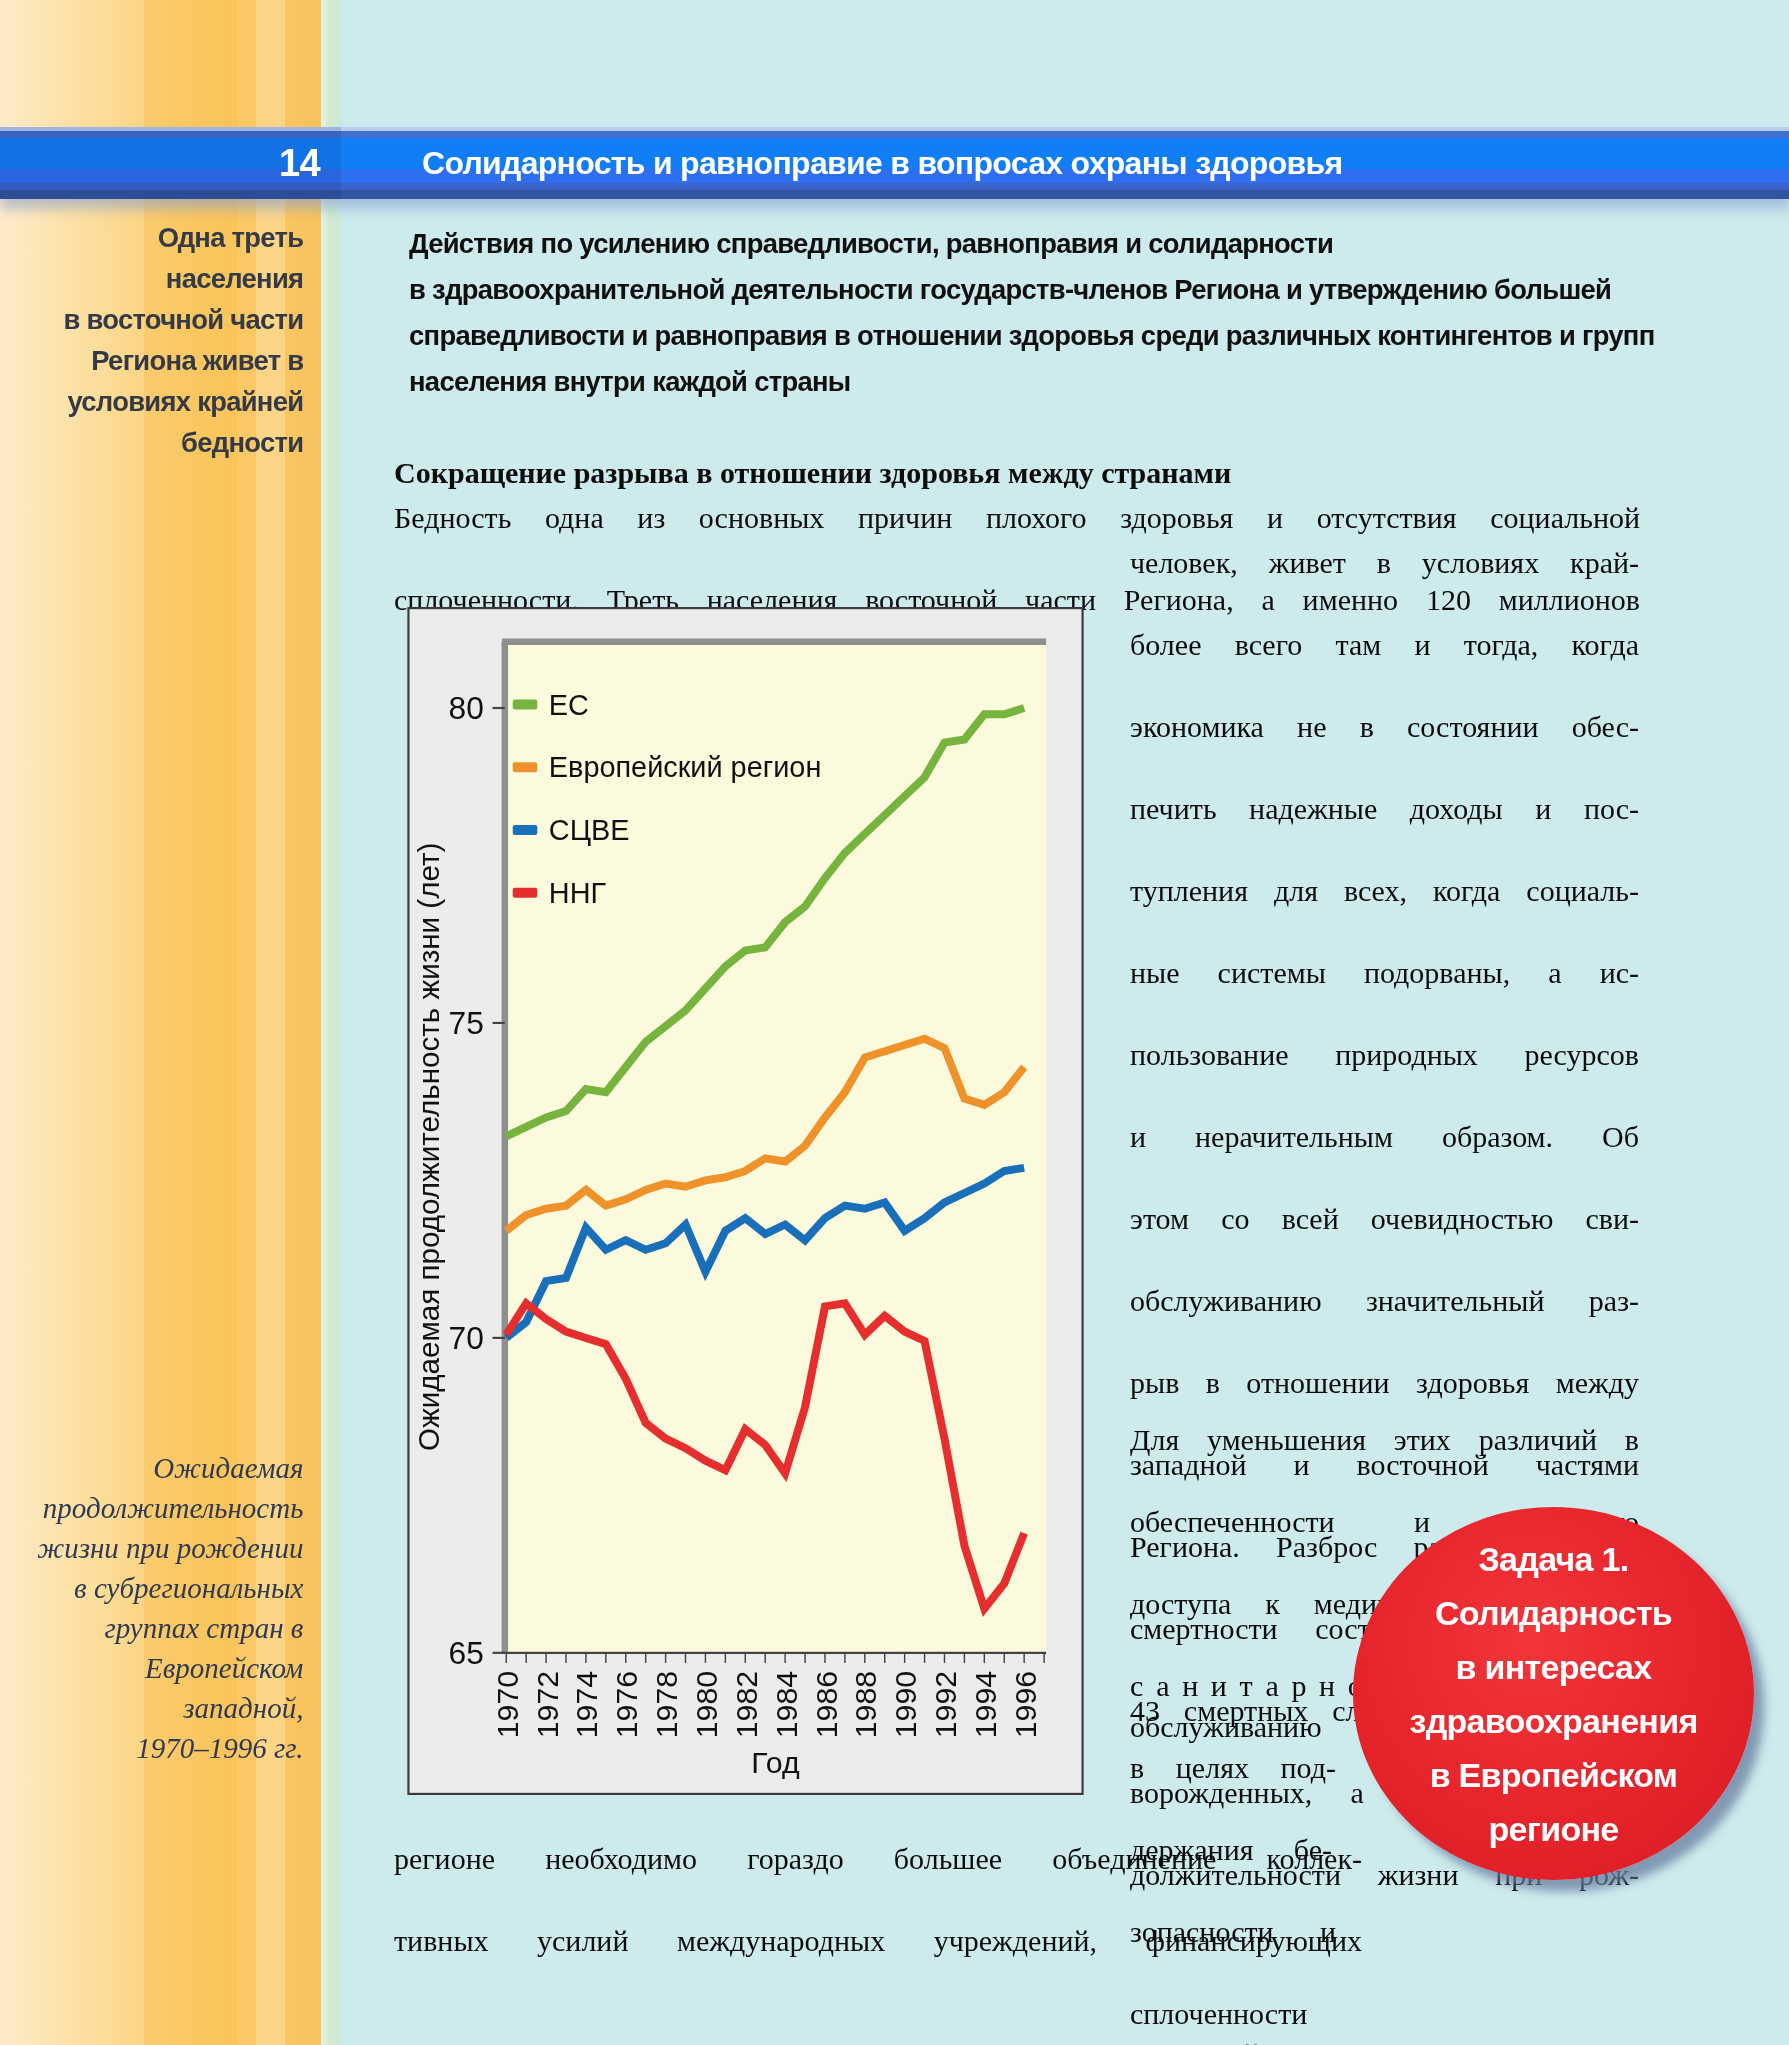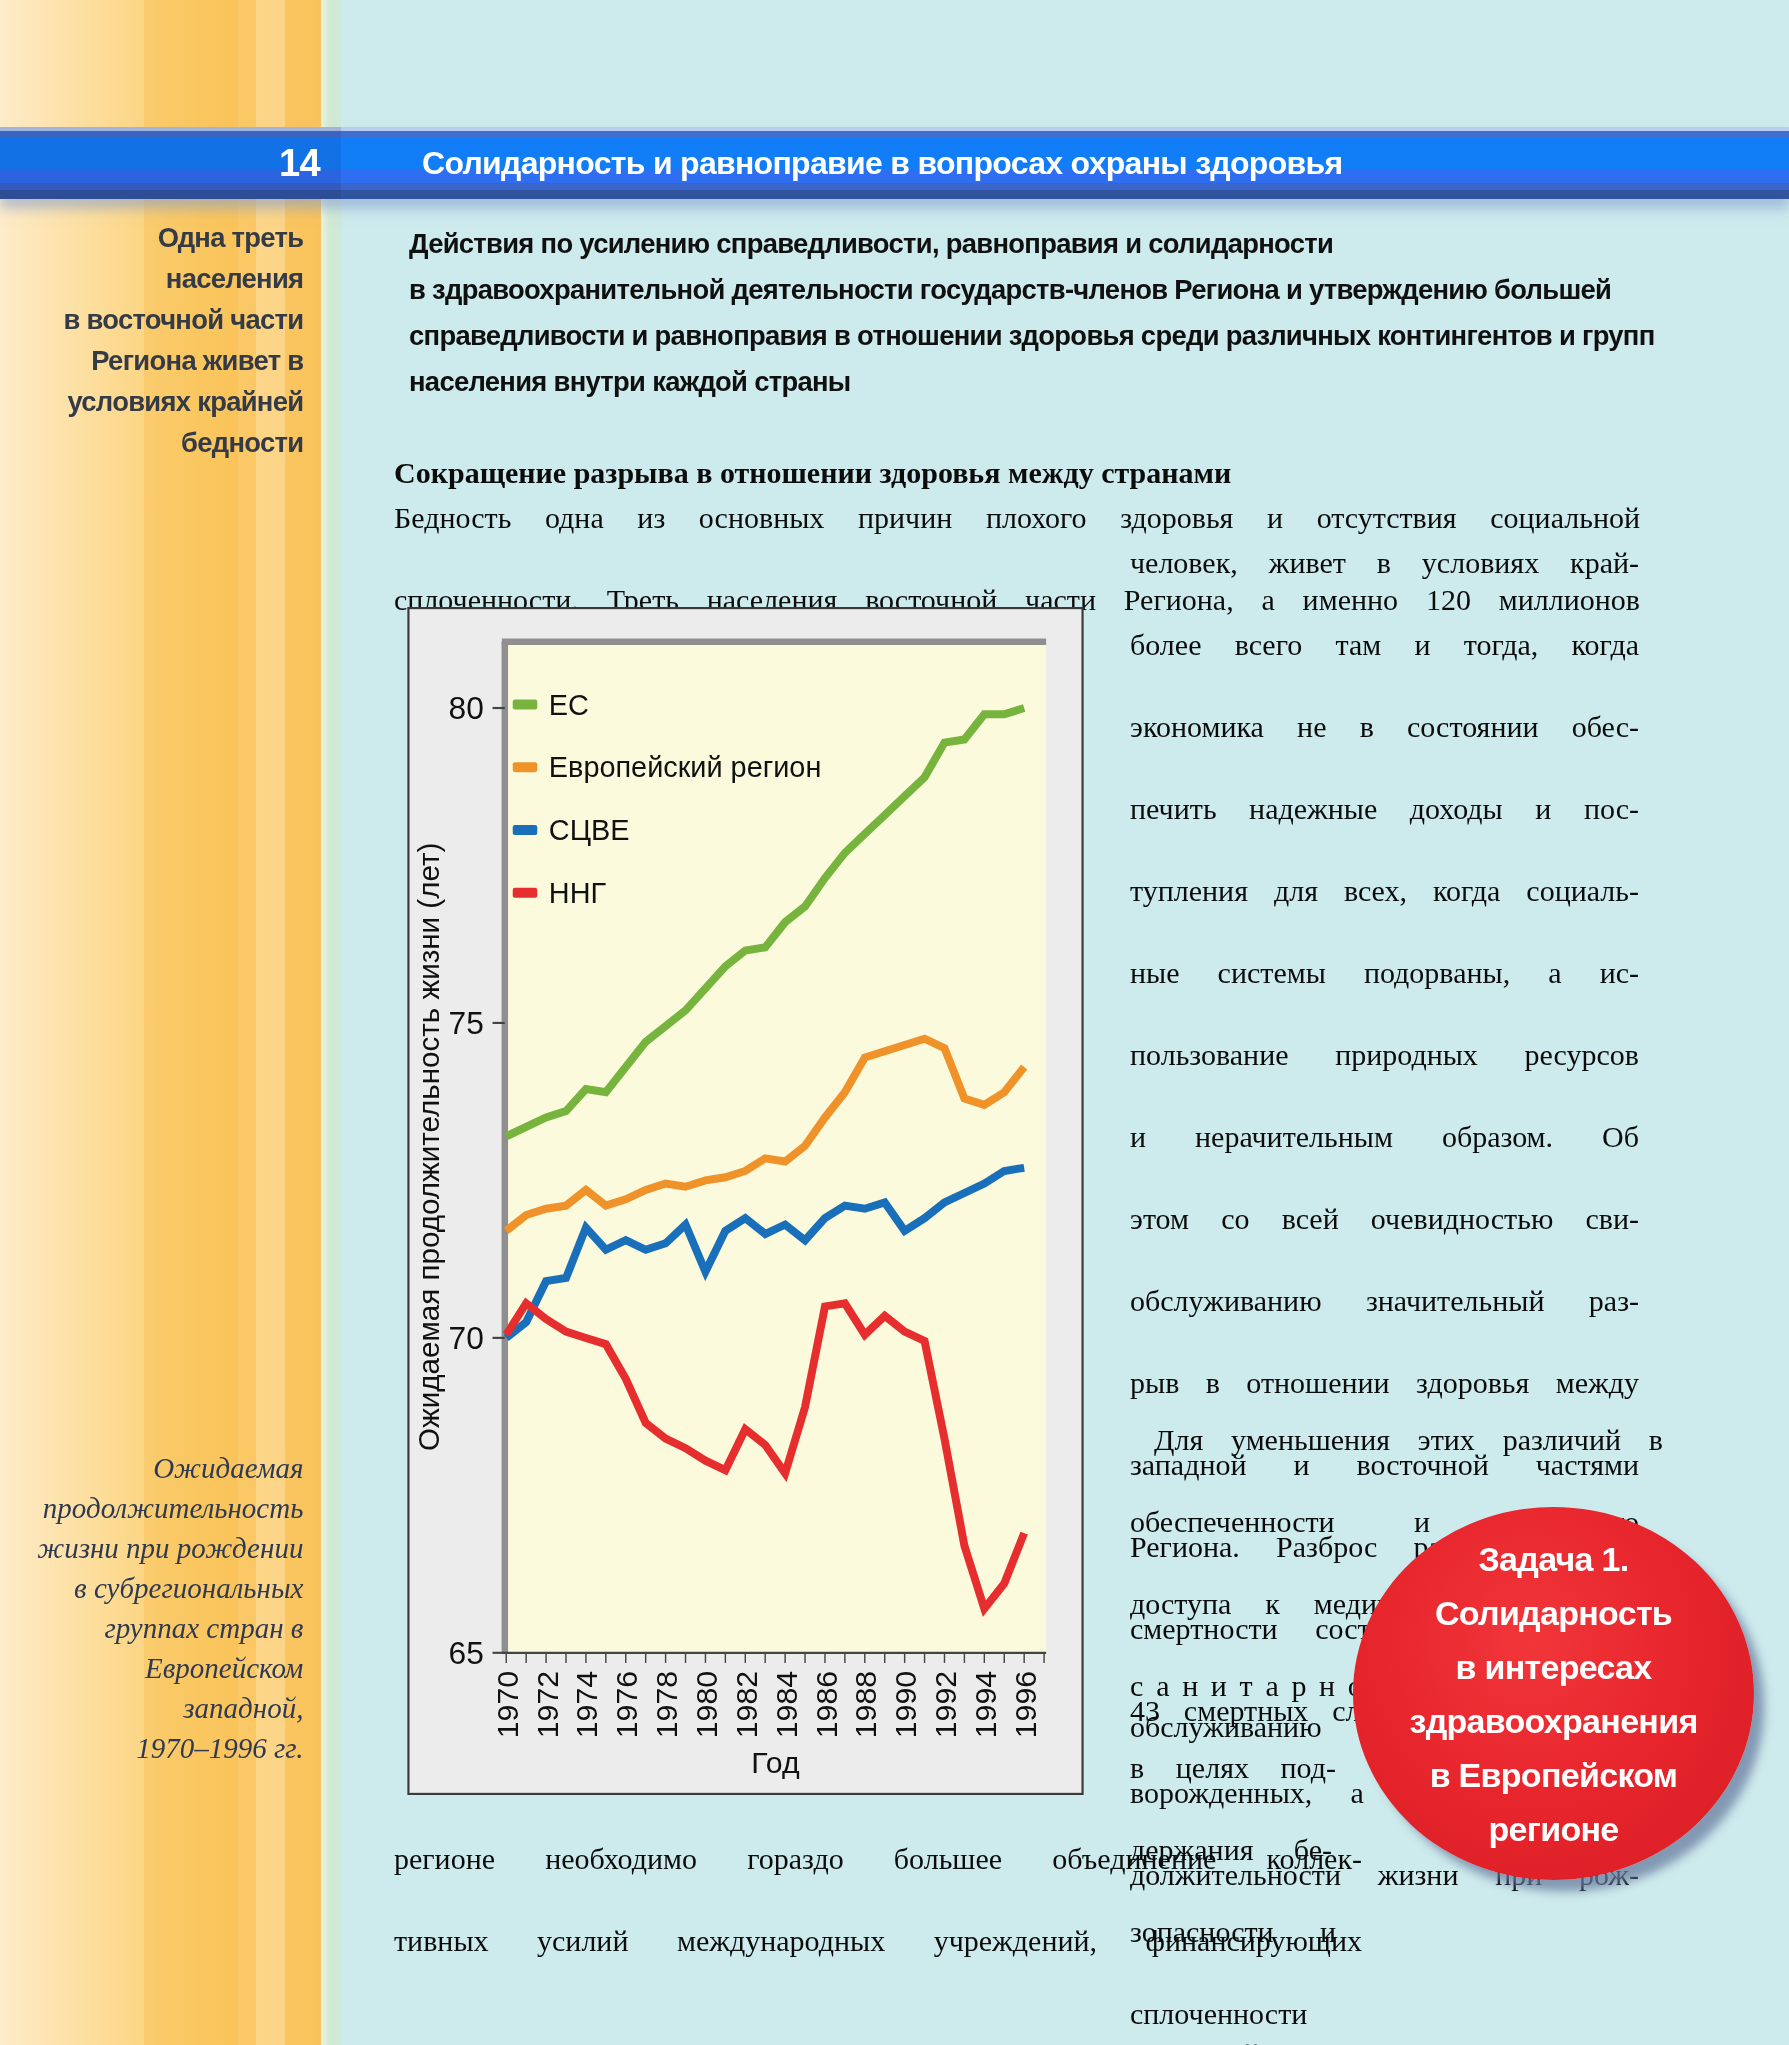--- a/index.html
+++ b/index.html
@@ -206,21 +206,21 @@
     <div class="jline">рыв в отношении здоровья между</div>
     <div class="jline">западной и восточной частями</div>
     <div class="jline">Региона. Разброс ранней детской</div>
     <div class="jline">смертности составляет от 3 до</div>
     <div class="jline">43 смертных случаев на 1000 жи-</div>
     <div class="jline">ворожденных, а ожидаемой про-</div>
     <div class="jline">должительности жизни при рож-</div>
   </div>
 
 <div class="abs rcol2 bodytext">
-    <div class="jline" style="width: 509px; margin-left: 24px;">Для уменьшения этих различий в</div>
+    <div class="jline" style="width: 509px;">Для уменьшения этих различий в</div>
     <div class="jline" style="width: 509px;">обеспеченности и неравного</div>
     <div class="jline" style="width: 285px;">доступа к медико-</div>
     <div class="spread" style="width: 249px;">санитарному</div>
     <div style="width: 249px;">обслуживанию</div>
     <div class="jline" style="width: 206px;">в целях под-</div>
     <div class="jline" style="width: 202px;">держания бе-</div>
     <div class="jline" style="width: 206px;">зопасности и</div>
     <div style="width: 224px;">сплоченности</div>
     <div style="width: 253px;">в Европейском</div>
   </div>

